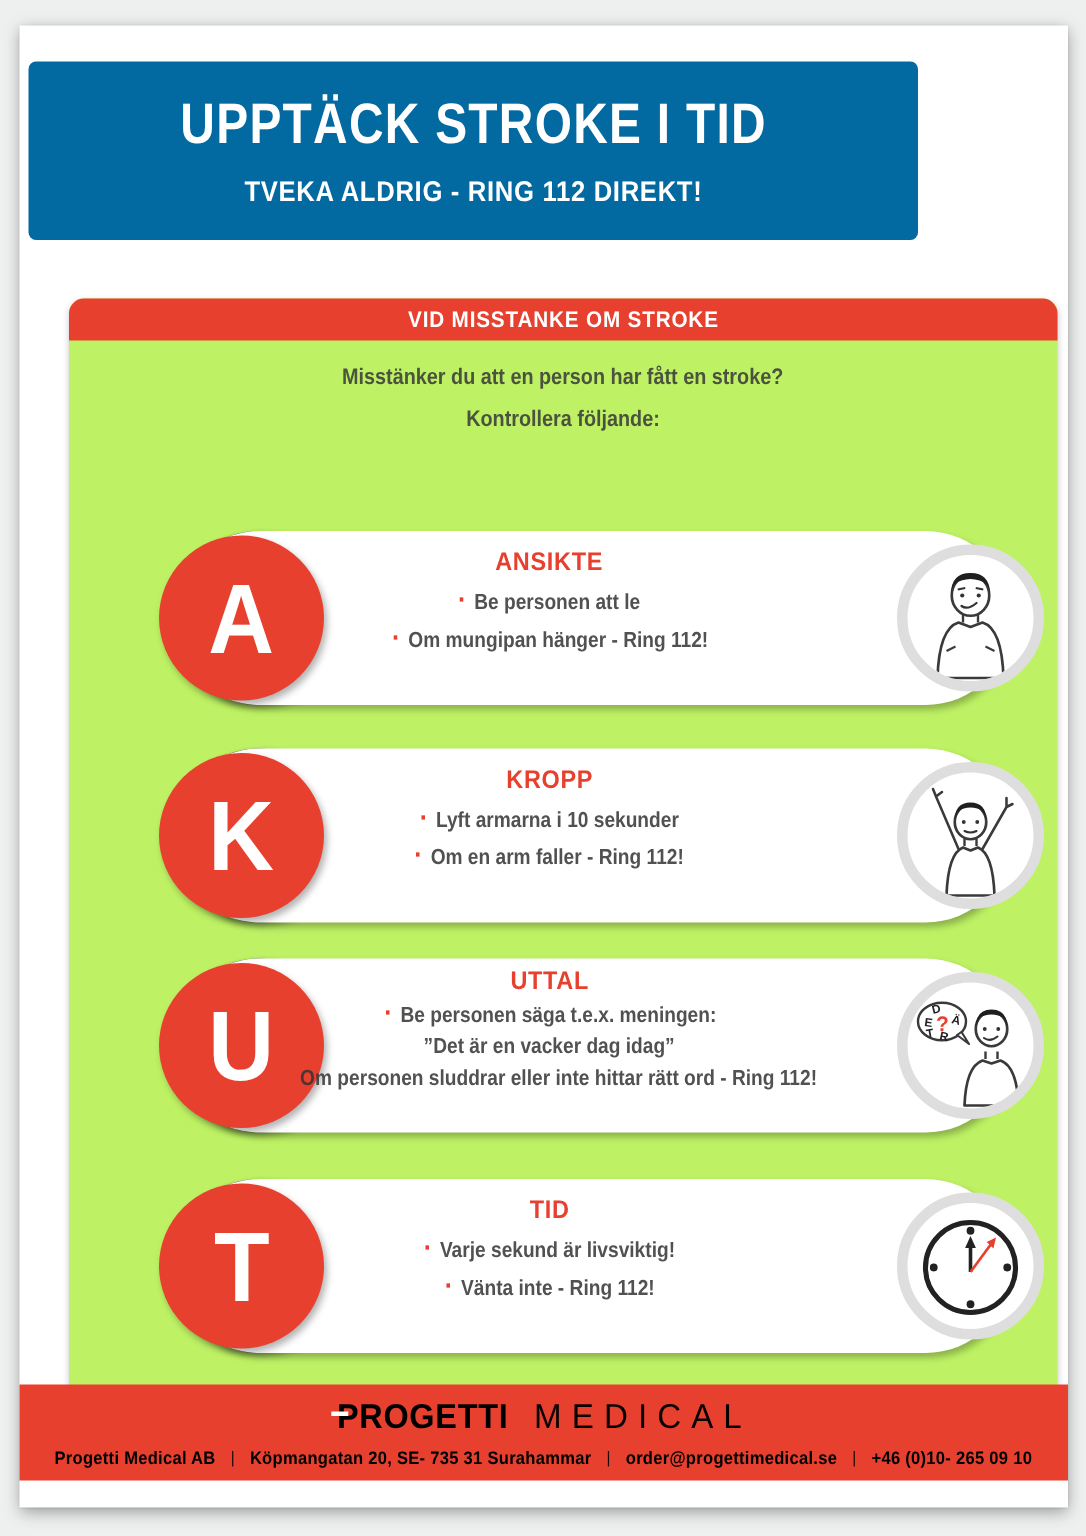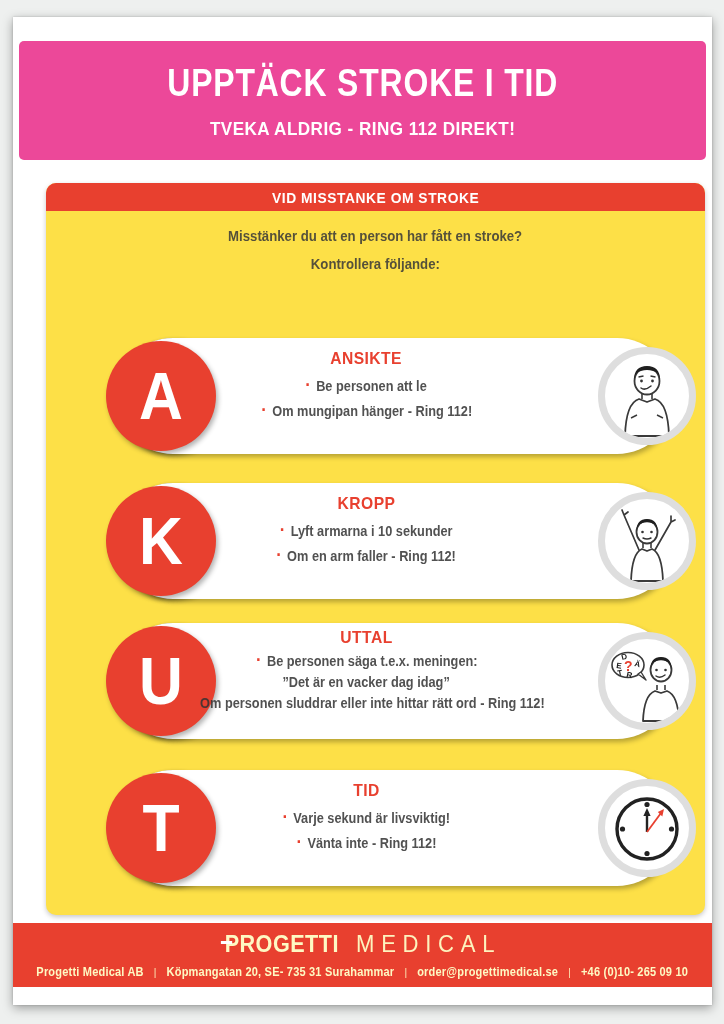--- a/index.html
+++ b/index.html
@@ -9,37 +9,37 @@
     font-family:"Liberation Sans", sans-serif;
     -webkit-font-smoothing:antialiased;
   }
   .page{
     position:absolute;left:13px;top:17px;width:699px;height:988px;
     background:#ffffff;
     box-shadow:0 3px 10px rgba(0,0,0,.35), 0 0 2px rgba(0,0,0,.18);
   }
   
   .header{
-    position:absolute;left:6px;top:24px;width:687px;height:119px;
-    background:#ec4899;border-radius:5px;
+    position:absolute;left:6px;top:24px;width:593px;height:119px;
+    background:#0369a1;border-radius:5px;
     display:flex;flex-direction:column;align-items:center;justify-content:center;gap:13px;
     color:#fff;
   }
   .header-title{
     font-size:38px;font-weight:bold;letter-spacing:1px;
     display:inline-block;transform:scaleX(.84);transform-origin:center;white-space:nowrap;
   }
   .header-sub{
     font-size:19px;font-weight:bold;letter-spacing:.5px;
     display:inline-block;transform:scaleX(.9);transform-origin:center;white-space:nowrap;
   }
   
   .panel{
-    position:absolute;left:33px;top:166px;width:659px;height:732px;
-    background:#fde047;border-radius:10px;
+    position:absolute;left:33px;top:182px;width:659px;height:732px;
+    background:#bef264;border-radius:10px;
     box-shadow:0 2px 5px rgba(0,0,0,.22);
   }
   .panel-banner{
     position:absolute;left:0;top:0;width:100%;height:28px;
     background:#E8402F;border-radius:10px 10px 0 0;
     display:flex;align-items:center;justify-content:center;
     color:#fff;font-size:15px;font-weight:bold;letter-spacing:.6px;
   }
   .panel-banner .cond{display:inline-block;transform:scaleX(.92);}
   .intro{
@@ -88,21 +88,21 @@
   .icon-wrap{
     position:absolute;right:9px;top:50%;transform:translateY(-50%);
     width:98px;height:98px;border-radius:50%;
     background:#fff;border:7px solid #dedede;box-sizing:border-box;
     display:flex;align-items:center;justify-content:center;overflow:hidden;
   }
   .icon-wrap svg{width:84px;height:84px;display:block;}
   
   .footer{
     position:absolute;left:0;top:906px;width:100%;height:64px;background:#E8402F;
-    display:flex;flex-direction:column;align-items:center;justify-content:center;gap:7px;color:#fef9c3;
+    display:flex;flex-direction:column;align-items:center;justify-content:center;gap:7px;color:#000000;
   }
   .logo{display:flex;align-items:baseline;gap:11px;}
   .logo-primary{
     position:relative;font-size:23px;font-weight:bold;letter-spacing:.5px;
     display:inline-block;transform:scaleX(.94);
   }
   .logo-primary::before{
     content:"";position:absolute;left:-4px;top:10px;width:12px;height:3px;background:#fff;
   }
   .logo-secondary{

